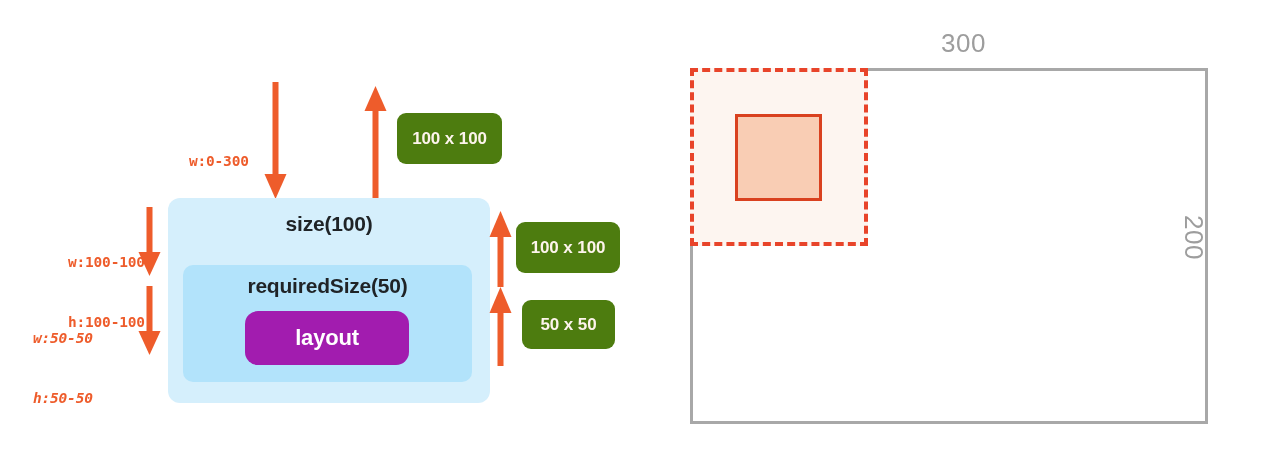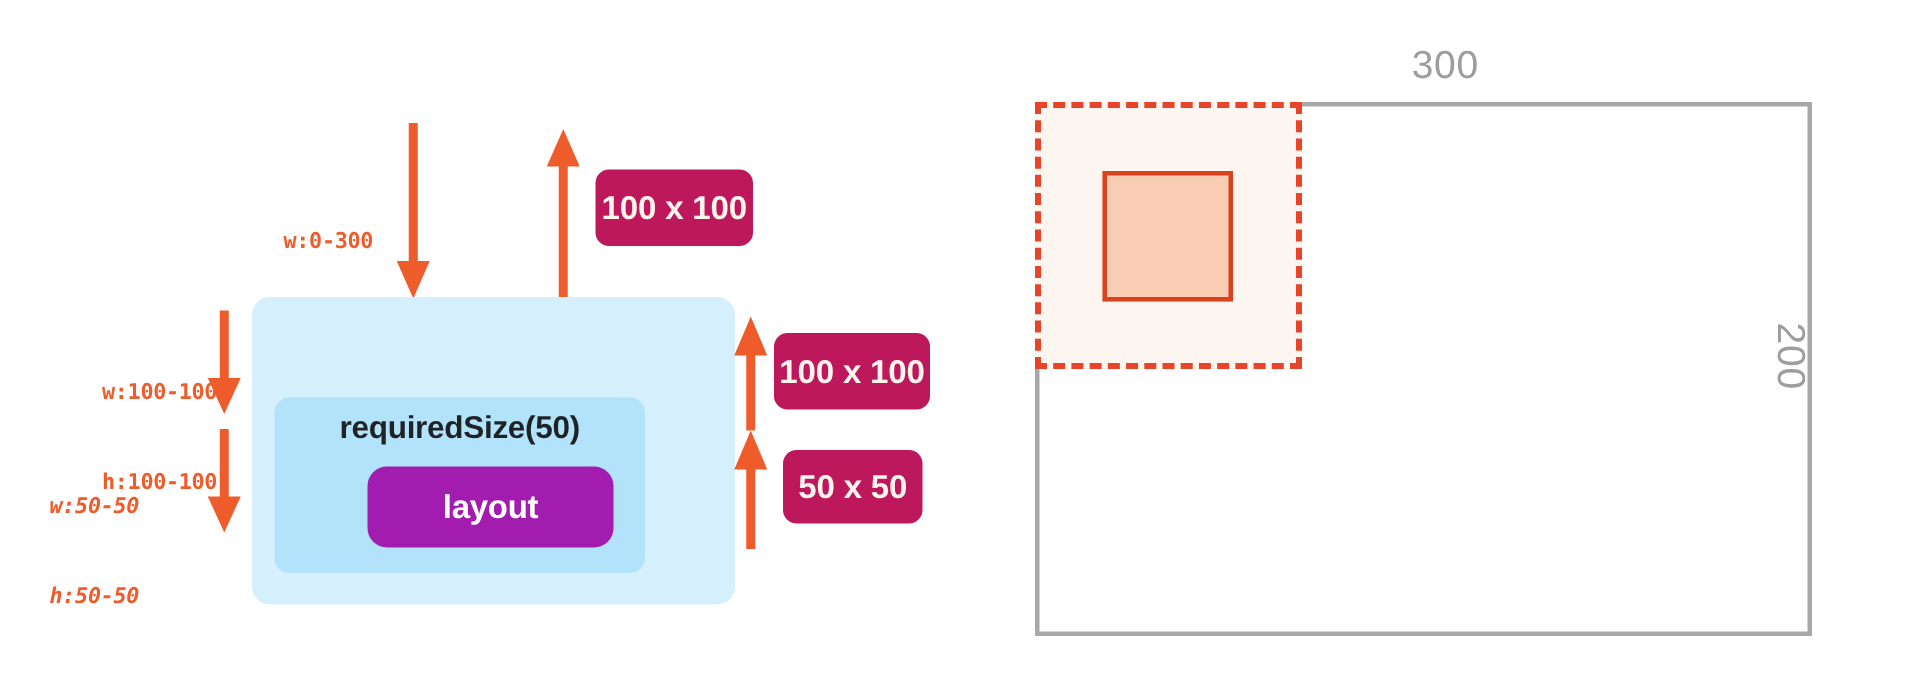--- a/index.html
+++ b/index.html
@@ -70,21 +70,21 @@
     text-align: center;
     font-size: 21px;
     font-weight: bold;
     color: #1f2326;
     letter-spacing: -0.2px;
   }
   #inner-box {
     position: absolute;
     left: 15px;
     top: 67px;
-    width: 247px;
+    width: 289px;
     height: 117px;
     background: #b2e3fb;
     border-radius: 10px;
     box-sizing: border-box;
   }
   #inner-box-label {
     position: absolute;
     left: 0;
     top: 9px;
     width: 100%;
@@ -107,27 +107,27 @@
     justify-content: center;
     color: #ffffff;
     font-size: 22px;
     font-weight: bold;
     letter-spacing: -0.2px;
   }
 
   
   .badge {
     position: absolute;
-    background: #be185d;
+    background: #4d7c0f;
     border-radius: 9px;
     display: flex;
     align-items: center;
     justify-content: center;
     color: #fdf4ec;
-    font-size: 22px;
+    font-size: 17px;
     font-weight: bold;
     letter-spacing: -0.1px;
   }
   #badge-top    { left: 397px; top: 113px; width: 105px; height: 51px; }
   #badge-mid    { left: 516px; top: 222px; width: 104px; height: 51px; }
   #badge-bottom { left: 522px; top: 300px; width: 93px;  height: 49px; }
 
   
   #canvas-rect {
     position: absolute;
@@ -225,20 +225,21 @@
   </div>
 
   <div class="arrow abs" id="arrow-required-down" style="left:138px; top:286px;">
     <svg width="23" height="70" viewBox="0 0 23 70">
       <rect x="8.5" y="0" width="6" height="47" fill="#ee5c2b"></rect>
       <polygon points="11.5,69 0.5,45 22.5,45" fill="#ee5c2b"></polygon>
     </svg>
   </div>
 
   <div id="outer-box">
+    <div id="outer-box-label">size(100)</div>
 
     <div id="inner-box">
       <div id="inner-box-label">requiredSize(50)</div>
 
       <div id="layout-button">layout</div>
     </div>
   </div>
 
   <div class="arrow abs" id="arrow-size-up" style="left:489px; top:211px;">
     <svg width="23" height="76" viewBox="0 0 23 76">

